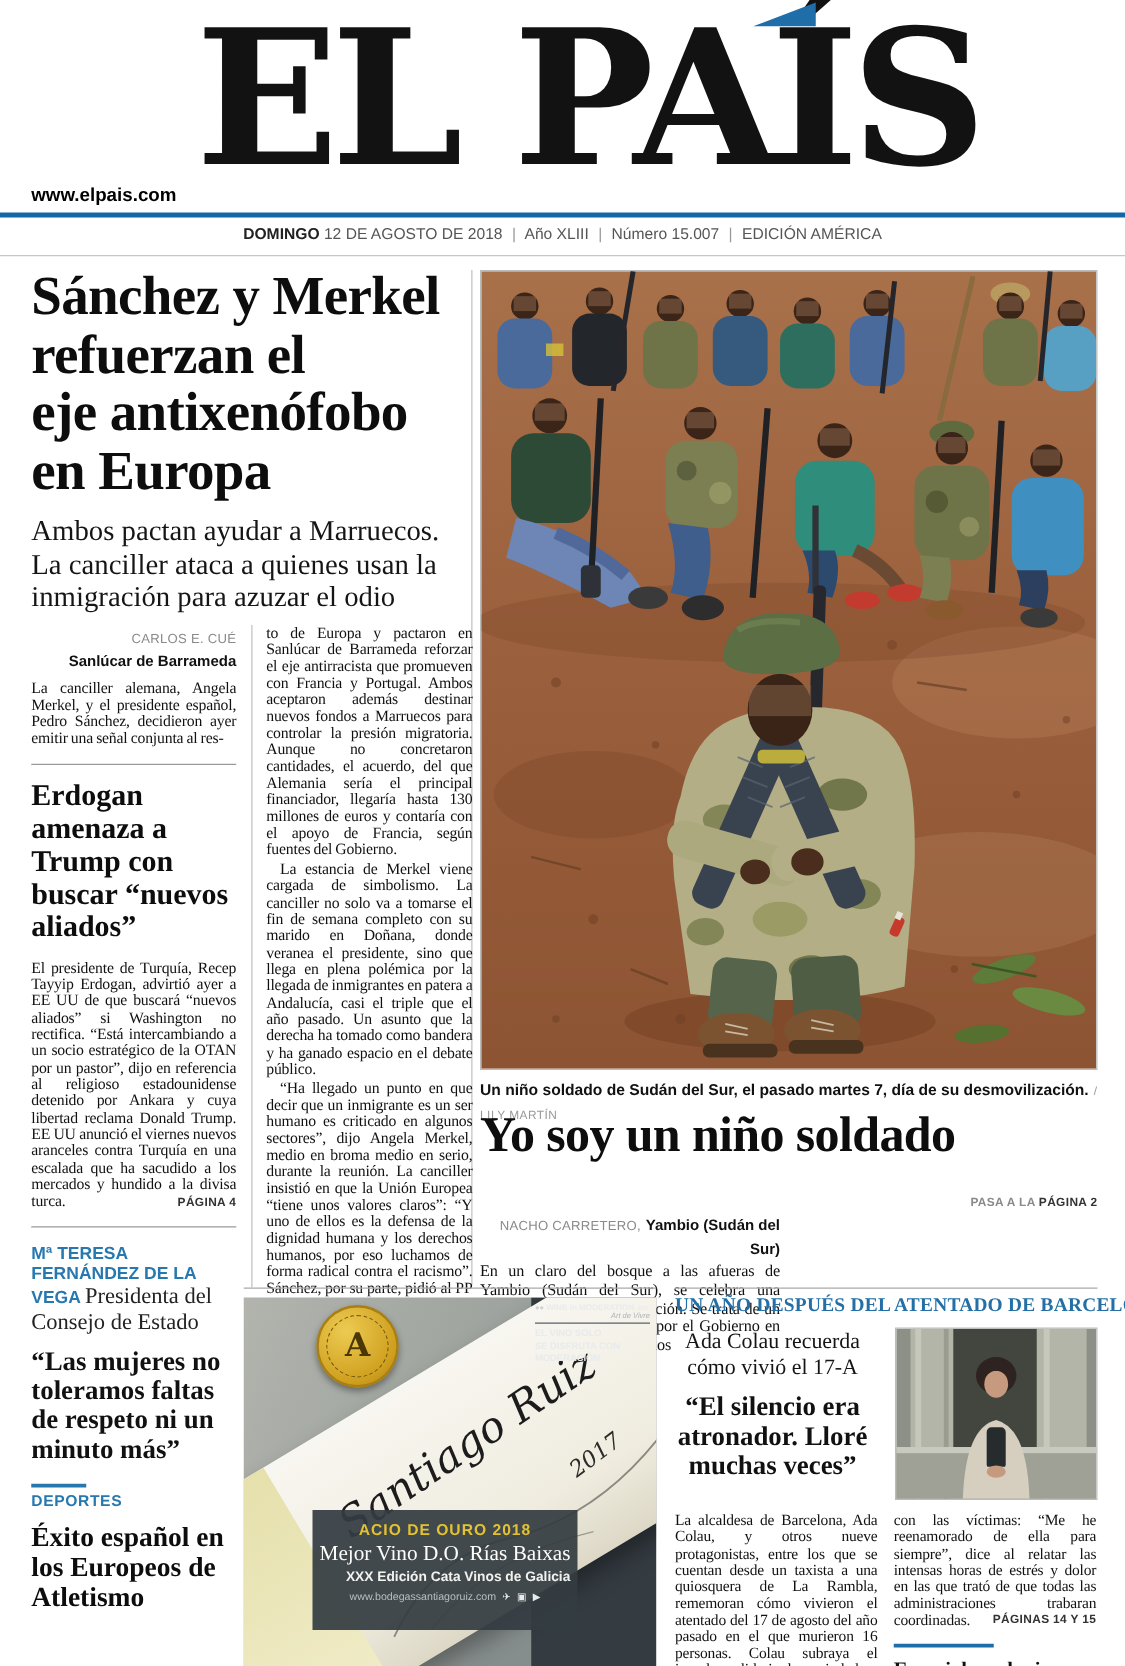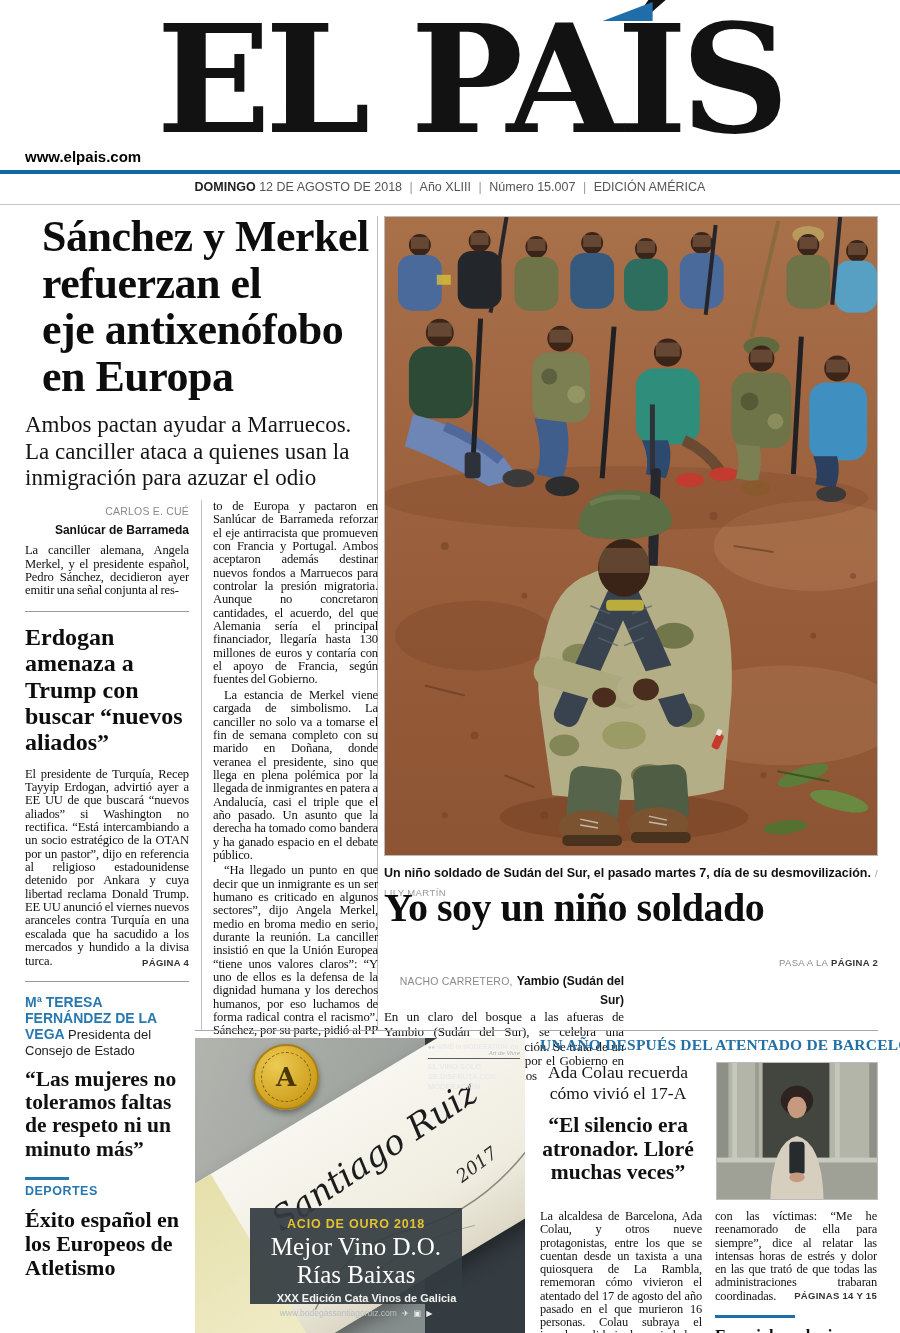--- a/index.html
+++ b/index.html
@@ -17,41 +17,41 @@
   .mast-tag{left:470px;top:150px;transform:translateX(-50%);font-family:"Liberation Serif",serif;
             font-size:15px;letter-spacing:7px;color:#1a1a1a;white-space:nowrap;}
   .rule-blue{left:0;top:170px;width:900px;height:4px;background:#1268a5;}
   .dateline{left:0;top:180px;width:900px;text-align:center;font:12.5px "Liberation Sans",sans-serif;color:#555;}
   .dateline b{color:#222;}
   .dateline .sep{color:#999;padding:0 4px;}
   .rule-gray{left:0;top:204px;width:900px;height:1px;background:#c6c6c6;}
   
   .vline{width:1px;background:#c2c2c2;}
   
-  .lead-head{left:42px;top:214px;width:356px;font-weight:700;font-size:44px;line-height:1.06;
+  .lead-head{left:25px;top:214px;width:356px;font-weight:700;font-size:44px;line-height:1.06;
              letter-spacing:-.5px;color:#0d0d0d;}
   .lead-sub{left:25px;top:412px;width:354px;font-size:23px;line-height:1.16;color:#151515;}
   
   .cols{left:25px;top:500px;width:353px;display:flex;}
   .c1{width:164px;}
   .colgap{width:24px;display:flex;justify-content:center;}
   .c2{width:165px;}
   .body{font-size:12.6px;line-height:1.06;text-align:justify;letter-spacing:-.15px;word-spacing:-.5px;margin:0 0 2px 0;}
   .indent{text-indent:11px;}
   .byline{margin:0 0 6px 0;line-height:1.2;}
   .ta-r{text-align:right;}
   .by-author{font:10.5px "Liberation Sans",sans-serif;color:#8a8a8a;letter-spacing:.2px;}
   .by-loc{font:bold 12px "Liberation Sans",sans-serif;color:#111;}
   .story-hr{border:none;border-top:1px solid #9a9a9a;margin:13px 0 12px 0;}
   .h2{font-weight:700;font-size:24px;line-height:1.1;margin:0 0 12px 0;color:#0d0d0d;}
   .pageref{text-align:right;font:bold 9.5px "Liberation Sans",sans-serif;color:#333;letter-spacing:.3px;margin-top:-13px;}
-  .pageref .lt{font-weight:normal;color:#8a8a8a;}
+  .pageref .lt{font-weight:bold;color:#8a8a8a;}
   .kicker{margin:0 0 10px 0;line-height:1.25;font:bold 14px "Liberation Sans",sans-serif;}
   .kicker .kname{color:#2878b0;}
-  .kicker .krole{color:#222;font-weight:normal;font-family:Liberation Sans, sans-serif;font-size:13px;margin-top:17px;}
+  .kicker .krole{color:#222;font-weight:normal;font-family:Liberation Serif, serif;font-size:18px;margin-top:17px;}
   .quote-h{font-weight:700;font-size:21.5px;line-height:1.08;margin:0 0 6px 0;}
   .dep-bar{width:44px;height:3px;background:#2878b0;margin:16px 0 4px 0;}
   .dep-label{font:bold 12.5px "Liberation Sans",sans-serif;color:#2878b0;letter-spacing:.5px;margin:0 0 10px 0;}
   
   .photo{left:384px;top:216px;width:494px;height:640px;border:1px solid #bbb;box-sizing:border-box;}
   .photo svg{display:block;width:100%;height:100%;}
   .caption{left:384px;top:862px;width:494px;line-height:1.2;}
   .cap-main{font:bold 12.5px "Liberation Sans",sans-serif;color:#111;}
   .cap-credit{font:9.5px "Liberation Sans",sans-serif;color:#999;letter-spacing:.4px;}
   
@@ -75,21 +75,21 @@
            font-size:18px;color:#2a2a2a;transform:rotate(-6deg);}
   .medal{position:absolute;left:58px;top:6px;width:62px;height:62px;border-radius:50%;
          background:radial-gradient(circle at 35% 30%,#eccb52,#cf9f1e 70%,#a87f12);
          border:2px solid #a87f12;box-shadow:0 3px 6px rgba(0,0,0,.4);
          display:flex;align-items:center;justify-content:center;}
   .medal .ring{position:absolute;inset:6px;border:1px dashed #7a5c0e;border-radius:50%;}
   .medal .mono{font-family:"DejaVu Serif",serif;font-weight:700;font-size:26px;color:#4a3705;}
   .ad-overlay{position:absolute;left:55px;top:170px;width:212px;height:96px;background:rgba(52,60,66,.93);
               text-align:center;padding-top:9px;box-sizing:border-box;}
   .award-label{font:bold 12.5px "Liberation Sans",sans-serif;color:#e3c232;letter-spacing:.8px;}
-  .award-title{font-family:"Liberation Serif",serif;font-size:25px;color:#fdfdfb;margin-top:2px;}
+  .award-title{font-family:"Liberation Serif",serif;font-size:17px;color:#fdfdfb;margin-top:2px;}
   .award-sub{font:bold 11px "Liberation Sans",sans-serif;color:#f2f2ef;margin-top:3px;margin-left:21px;}
   .ad-site{margin-top:4px;font:8.5px "Liberation Sans",sans-serif;color:#b9bec2;display:flex;justify-content:center;align-items:center;gap:5px;}
   .si{display:inline-block;font-size:8px;color:#e8eaec;}
   .modr{position:absolute;right:5px;top:5px;width:92px;color:#fff;text-align:left;}
   .modr .mbrand{font:bold 6.5px "Liberation Sans",sans-serif;color:#e9ebec;}
   .modr .mdots{color:#cfd3d6;font-size:6px;}
   .modr .mtag{font:italic 6px "Liberation Sans",sans-serif;color:#aeb4b8;text-align:right;border-bottom:1px solid #596168;padding-bottom:2px;}
   .modr .mline{font:bold 7.5px "Liberation Sans",sans-serif;color:#e8eaec;margin-top:3px;line-height:1.35;}
   
   .bcn{left:540px;top:1036px;width:338px;}

